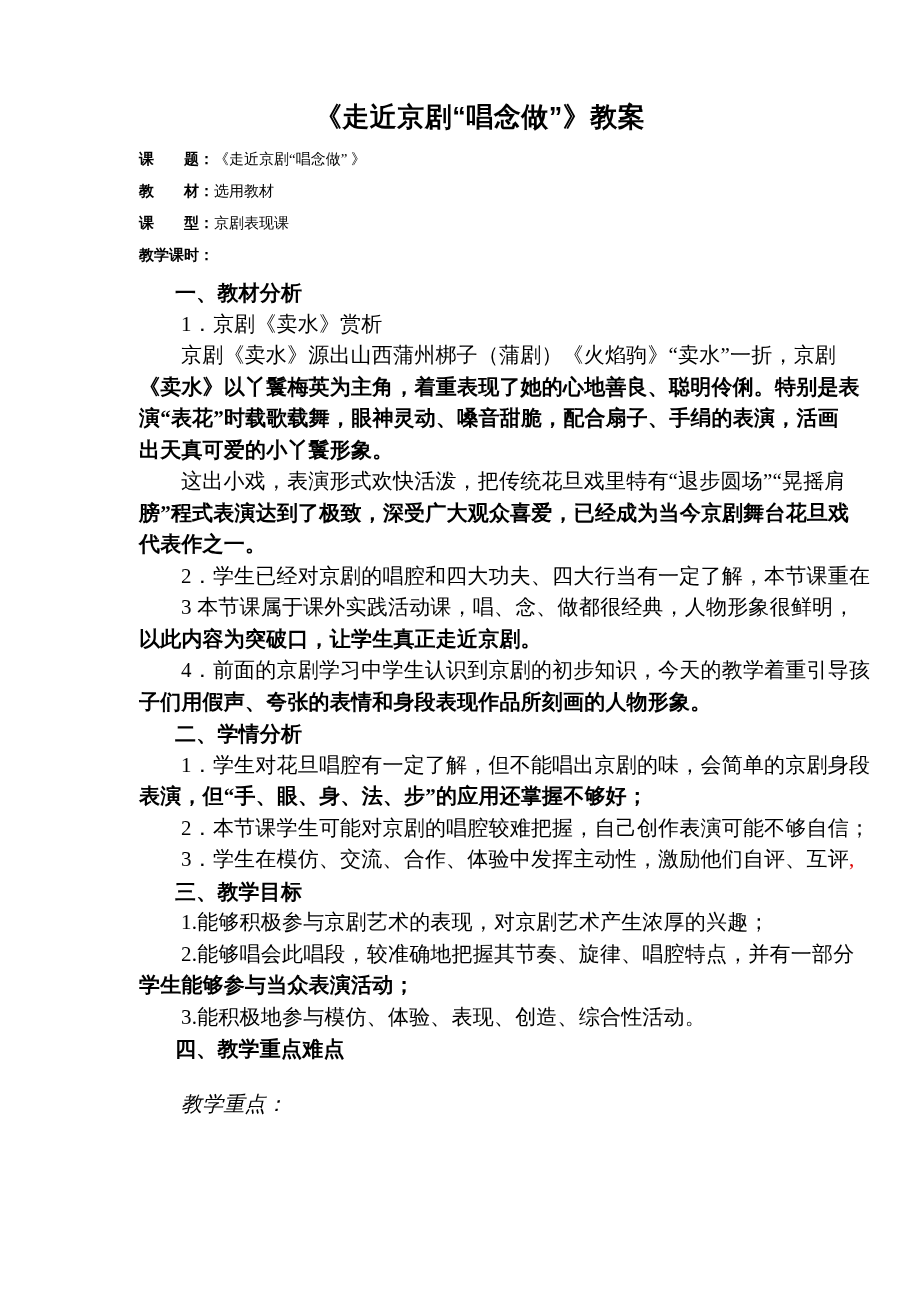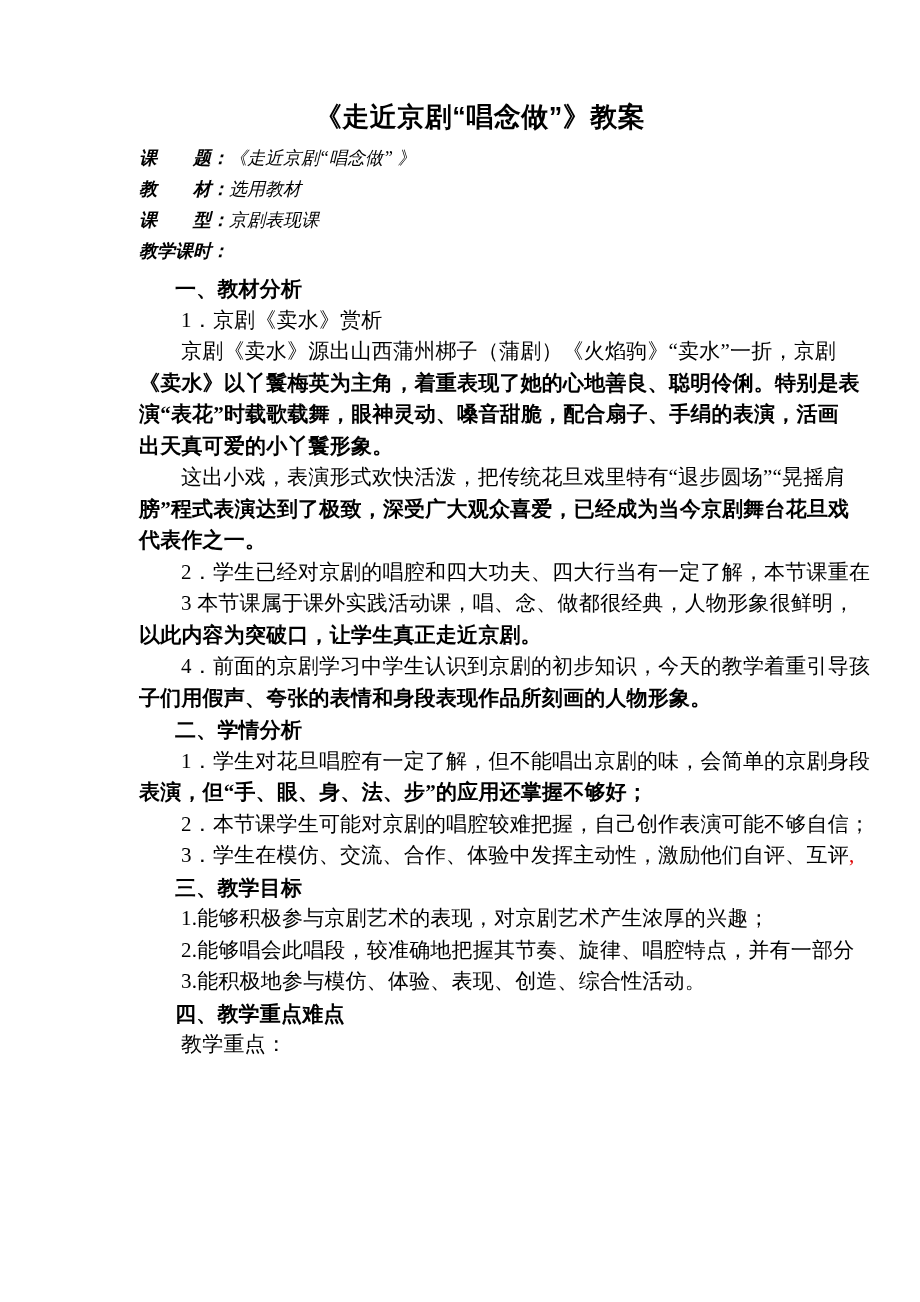--- a/index.html
+++ b/index.html
@@ -27,24 +27,23 @@
     text-align: center;
     font-family: "Liberation Sans", "DejaVu Sans", sans-serif;
     font-weight: 700;
     font-size: 27px;
     line-height: 40px;
     margin-bottom: 6px;
     white-space: pre;
     letter-spacing: 0.5px;
   }
   .meta-row {
-    font-size: 18px;
+    font-size: 15px;
     line-height: 31px;
     white-space: pre;
-    font-style: italic;
   }
   .meta-label {
     font-family: "Liberation Sans", "DejaVu Sans", sans-serif;
     font-weight: 700;
   }
   .meta-value {
     font-family: "Liberation Serif", "DejaVu Serif", serif;
     font-weight: 400;
   }
   .body-lines {
@@ -63,21 +62,22 @@
     text-indent: 36px;
   }
   .line.p1 {
     text-indent: 42px;
   }
   .line.p0 {
     text-indent: 0;
     font-weight: bold;
   }
   .line.sp {
-    margin-top: 0;
+    margin-top: 24px;
+    font-style: italic;
   }
   .red {
     color: #dd0000;
   }
 </style>
 </head>
 <body>
 
 <div class="page">
   <div class="content">
@@ -106,18 +106,19 @@
         <div class="line p1">4．前面的京剧学习中学生认识到京剧的初步知识，今天的教学着重引导孩</div>
         <div class="line p0">子们用假声、夸张的表情和身段表现作品所刻画的人物形象。</div>
         <div class="line h">二、学情分析</div>
         <div class="line p1">1．学生对花旦唱腔有一定了解，但不能唱出京剧的味，会简单的京剧身段</div>
         <div class="line p0">表演，但“手、眼、身、法、步”的应用还掌握不够好；</div>
         <div class="line p1">2．本节课学生可能对京剧的唱腔较难把握，自己创作表演可能不够自信；</div>
         <div class="line p1">3．学生在模仿、交流、合作、体验中发挥主动性，激励他们自评、互评<span class="red">,</span></div>
         <div class="line h">三、教学目标</div>
         <div class="line p1">1.能够积极参与京剧艺术的表现，对京剧艺术产生浓厚的兴趣；</div>
         <div class="line p1">2.能够唱会此唱段，较准确地把握其节奏、旋律、唱腔特点，并有一部分</div>
+        <div class="line p0">学生能够参与当众表演活动；</div>
         <div class="line p1">3.能积极地参与模仿、体验、表现、创造、综合性活动。</div>
         <div class="line h">四、教学重点难点</div>
         <div class="line p1 sp">教学重点：</div>
       </div>
   </div>
 </div>
 
 </body></html>

